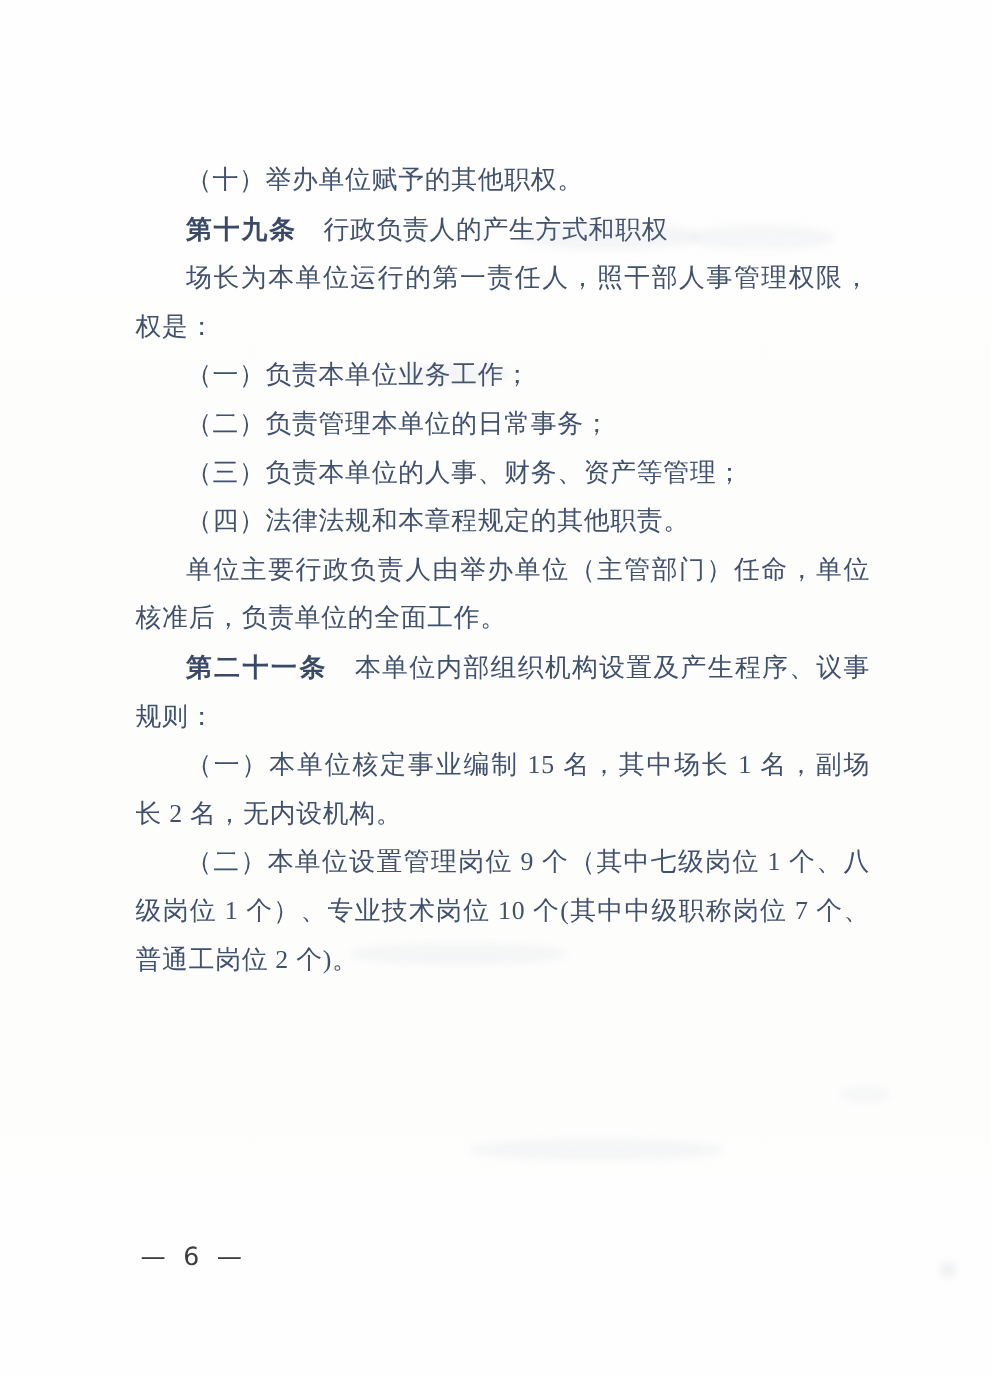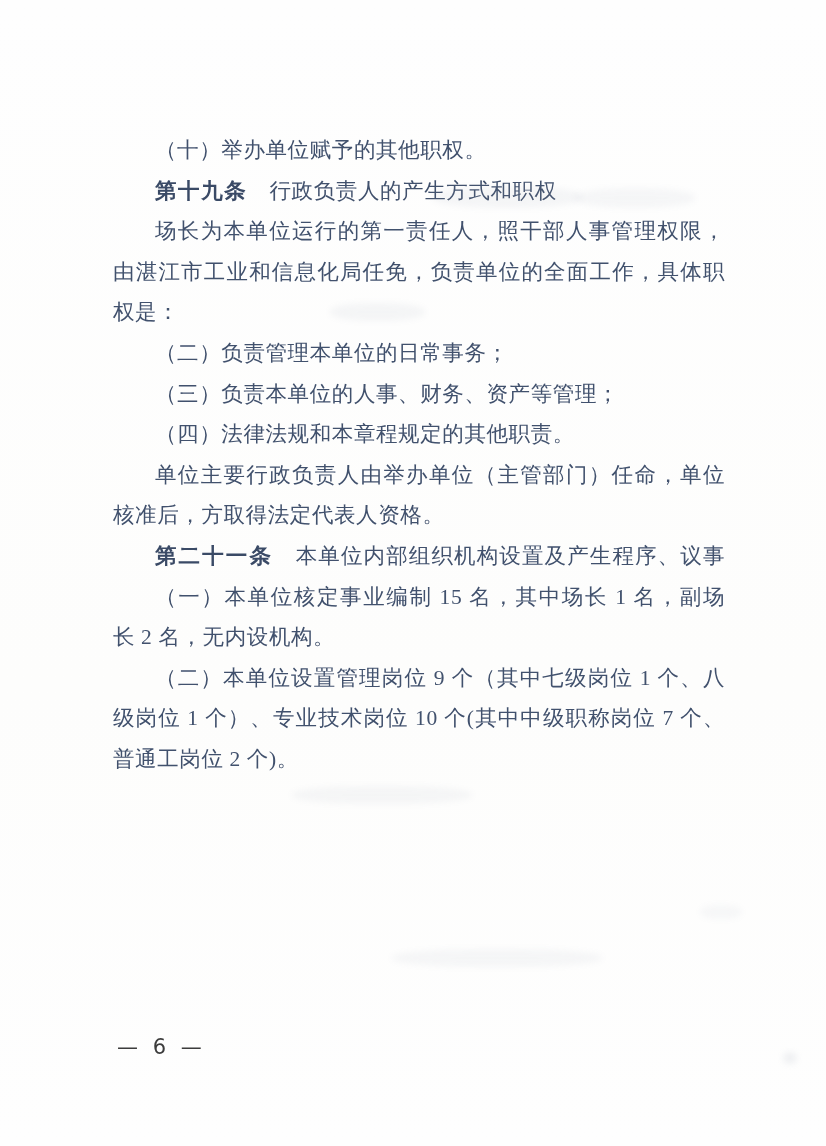--- a/index.html
+++ b/index.html
@@ -61,28 +61,29 @@
 </style>
 </head>
 <body>
 
 <div class="page">
 
   <div class="textblock" id="doc">
       <div class="line indent"><span>（十）举办单位赋予的其他职权。</span></div>
       <div class="line indent"><span class="b">第十九条</span><span>　行政负责人的产生方式和职权</span></div>
       <div class="line indent justify"><span>场长为本单位运行的第一责任人，照干部人事管理权限，</span></div>
-      <div class="line justify"><span>由湛江市工业和信息化局任免，负责单位的全面工作，具体职</span></div>
       <div class="line"><span>权是：</span></div>
+      <div class="line indent"><span>（一）负责本单位业务工作；</span></div>
       <div class="line indent"><span>（二）负责管理本单位的日常事务；</span></div>
       <div class="line indent"><span>（三）负责本单位的人事、财务、资产等管理；</span></div>
       <div class="line indent"><span>（四）法律法规和本章程规定的其他职责。</span></div>
       <div class="line indent justify"><span>单位主要行政负责人由举办单位（主管部门）任命，单位</span></div>
-      <div class="line"><span>核准后，方取得法定代表人资格。</span></div>
+      <div class="line"><span>核准后，负责单位的全面工作。</span></div>
       <div class="line indent justify"><span class="b">第二十一条</span><span>　本单位内部组织机构设置及产生程序、议事</span></div>
+      <div class="line"><span>规则：</span></div>
       <div class="line indent justify"><span>（一）本单位核定事业编制 15 名，其中场长 1 名，副场</span></div>
       <div class="line"><span>长 2 名，无内设机构。</span></div>
       <div class="line indent justify"><span>（二）本单位设置管理岗位 9 个（其中七级岗位 1 个、八</span></div>
       <div class="line justify"><span>级岗位 1 个）、专业技术岗位 10 个(其中中级职称岗位 7 个、</span></div>
       <div class="line"><span>普通工岗位 2 个)。</span></div>
     </div>
 
   <div class="footer">— 6 —</div>
 
   <div class="smudge s1"></div>

